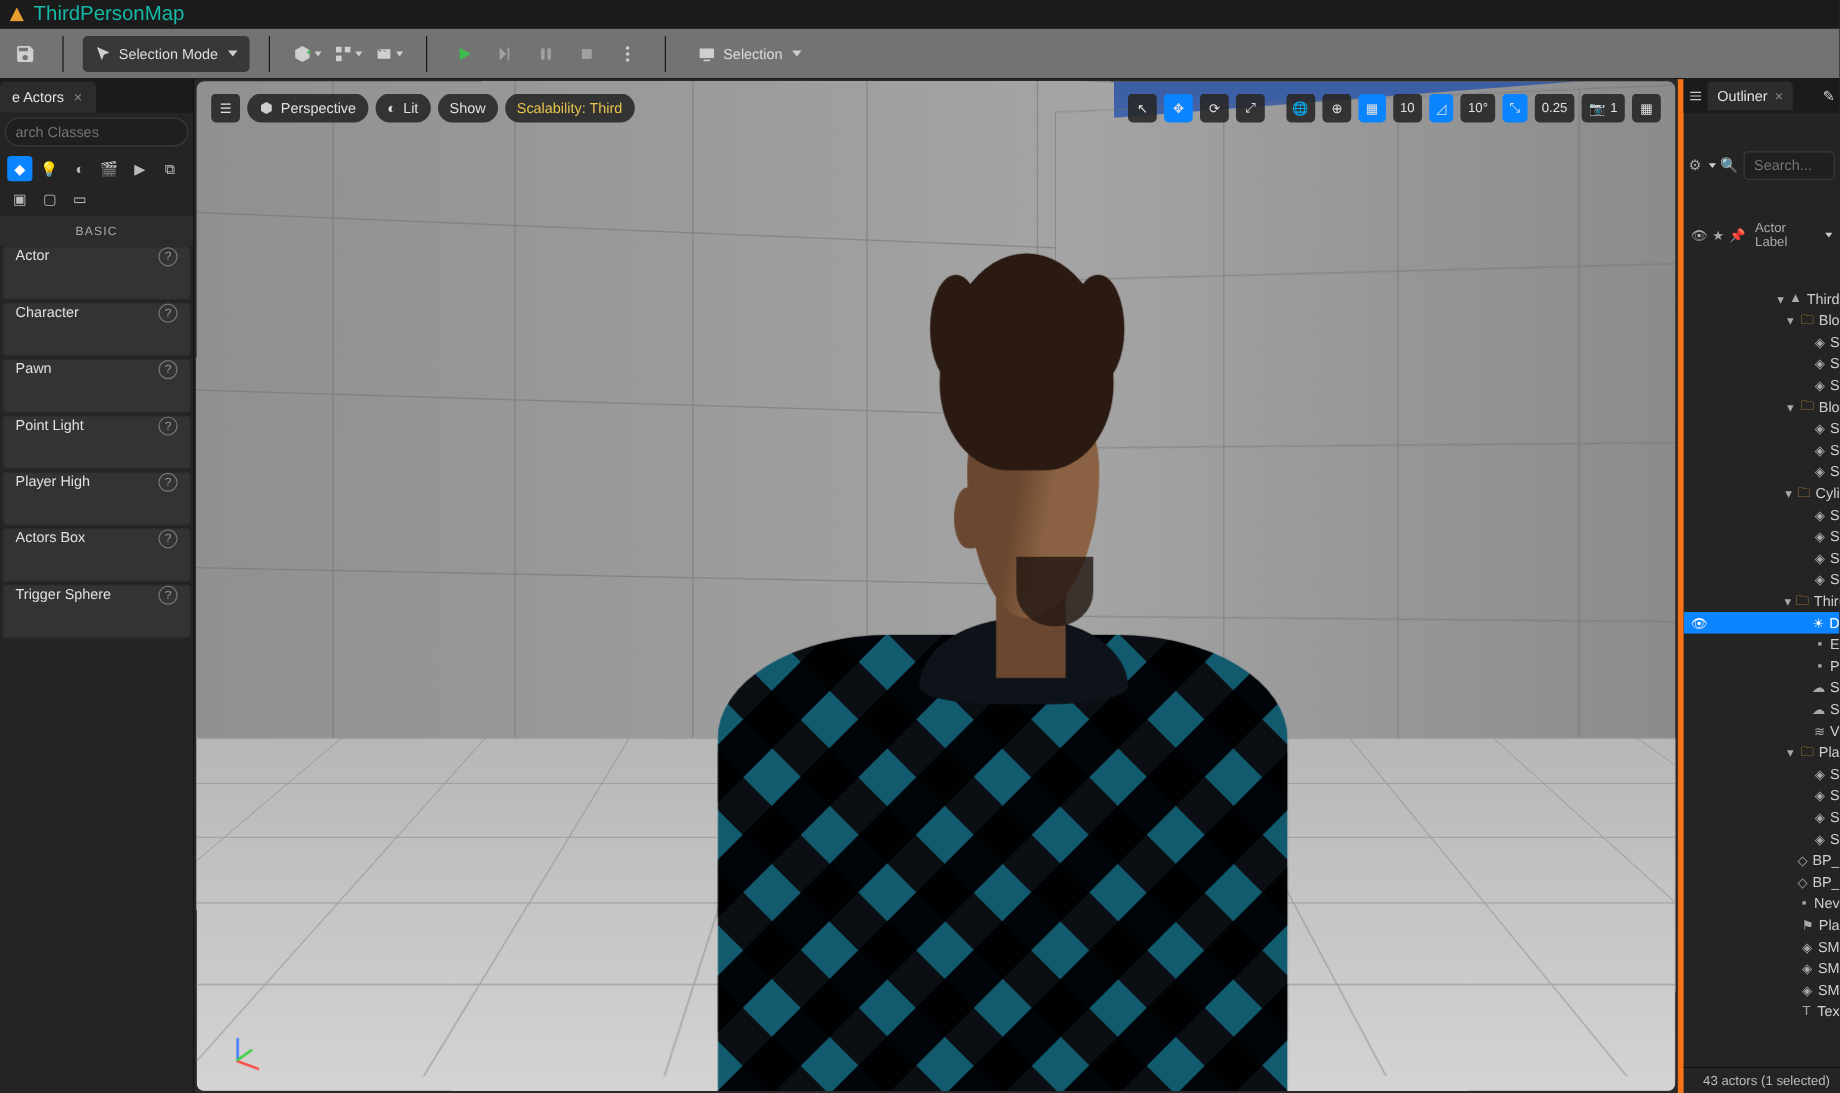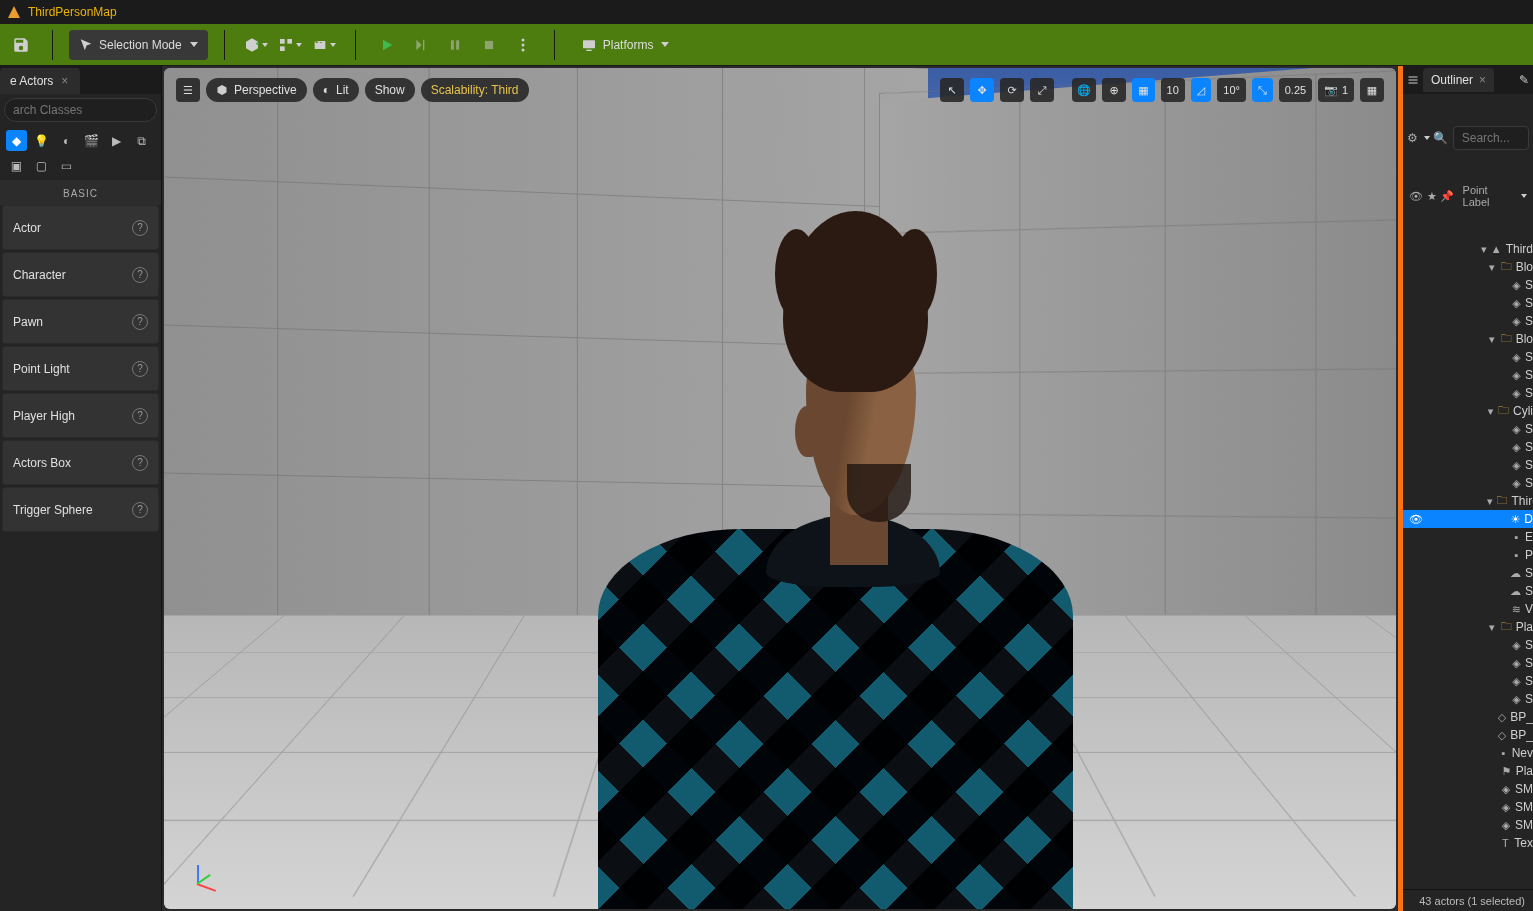--- a/index.html
+++ b/index.html
@@ -1,24 +1,24 @@
 <!DOCTYPE html>
 <html><head>
 <meta charset="utf-8">
 <style>
 * { margin: 0; padding: 0; box-sizing: border-box; font-family: 'Segoe UI', Tahoma, sans-serif; user-select: none; }
 html, body { width: 1533px; height: 911px; background: #151515; color: #c0c0c0; overflow: hidden; font-size: 12px; }
 
 
 .titlebar { height: 24px; display: flex; align-items: center; padding: 0 8px; background: #1b1b1b; gap: 8px; }
 .titlebar .logo { width: 12px; height: 12px; background: #e89d2f; clip-path: polygon(50% 0, 100% 100%, 0 100%); }
-.titlebar .title { color: #eab308; font-size: 12px; }
-
-
-.main-toolbar { height: 42px; background: #4d7c0f; border-bottom: 1px solid #1a1a1a; display: flex; align-items: center; padding: 0 6px; gap: 12px; }
+.titlebar .title { color: #14b8a6; font-size: 17px; }
+
+
+.main-toolbar { height: 42px; background: #737373; border-bottom: 1px solid #1a1a1a; display: flex; align-items: center; padding: 0 6px; gap: 12px; }
 .tb-btn { height: 30px; padding: 0 10px; background: #383838; border-radius: 4px; display: flex; align-items: center; gap: 6px; color: #dcdcdc; font-size: 12px; cursor: pointer; }
 .tb-icon-btn { width: 30px; height: 30px; background: #383838; border-radius: 4px; display: flex; align-items: center; justify-content: center; cursor: pointer; color: #cfcfcf; }
 .tb-icon-btn.plain { background: transparent; }
 .tb-group { display: flex; align-items: center; gap: 4px; }
 .tb-sep { width: 1px; height: 30px; background: #1a1a1a; margin: 0 4px; }
 .play-btn svg { fill: #3fb950; }
 .caret { width: 0; height: 0; border-left: 4px solid transparent; border-right: 4px solid transparent; border-top: 5px solid #cfcfcf; margin-left: 2px; }
 .small-caret { width: 0; height: 0; border-left: 3px solid transparent; border-right: 3px solid transparent; border-top: 4px solid #cfcfcf; margin-left: 2px; }
 
 
@@ -31,21 +31,21 @@
 .panel-tabbar { height: 28px; display: flex; align-items: flex-end; background: #1b1b1b; text-align: center; }
 .panel-tab { height: 26px; padding: 4px 10px; background: #2c2c2c; color: #e0e0e0; border-radius: 4px 4px 0 0; display: flex; align-items: center; gap: 6px; font-size: 12px; }
 .panel-tab .close { color: #888; cursor: pointer; padding: 0 2px; }
 .search-row { padding: 4px; }
 .search-input { width: 100%; height: 24px; background: #1f1f1f; border: 1px solid #3a3a3a; border-radius: 12px; color: #aaa; padding: 0 8px; font-size: 12px; outline: none; }
 .place-icon-row { display: flex; flex-wrap: wrap; gap: 4px; padding: 4px 6px; }
 .place-icon-row .pi { width: 21px; height: 21px; display: flex; align-items: center; justify-content: center; border-radius: 3px; color: #bbb; cursor: pointer; }
 .place-icon-row .pi.active { background: #0a84ff; color: #fff; }
 .section-header { font-size: 10px; letter-spacing: 1px; color: #aaa; padding: 8px 0 6px; text-align: center; background: #2c2c2c; }
 .place-list { display: flex; flex-direction: column; }
-.place-item { height: 45px; margin: 0 2px 2px 2px; background: #333333; border: 1px solid #2a2a2a; border-radius: 3px; display: flex; align-items: center; padding: 0 10px; justify-content: space-between; color: #e0e0e0; font-size: 12px; cursor: grab; }
+.place-item { height: 45px; margin: 0 2px 2px 2px; background: #333333; border: 1px solid #2a2a2a; border-radius: 3px; display: flex; padding: 0 10px; justify-content: space-between; color: #e0e0e0; font-size: 12px; cursor: grab; }
 .place-item .help { width: 16px; height: 16px; border: 1px solid #777; border-radius: 50%; display: flex; align-items: center; justify-content: center; font-size: 10px; color: #999; }
 
 
 .viewport { position: absolute; inset: 2px; border-radius: 6px; overflow: hidden; background: #888; }
 .vp-sky { position: absolute; left: 0; top: 0; right: 0; height: 34%; background: linear-gradient(#3b5da4 0%, #5d82c4 55%, #a7bfe0 80%, #d6e3f3 100%); }
 .vp-floor { position: absolute; left: 0; right: 0; bottom: 0; height: 35%; background: linear-gradient(#b7b7b7, #d4d4d4); }
 .wall { position: absolute; background: #9b9b9b; }
 .wall.left { left: 0; top: 0; width: 62%; height: 82%; transform-origin: bottom right; transform: perspective(1400px) rotateY(6deg); background: linear-gradient(90deg, #8f8f8f, #a5a5a5); }
 .wall.right { right: 0; top: 4%; width: 42%; height: 74%; transform-origin: bottom left; transform: perspective(1400px) rotateY(-10deg); background: linear-gradient(90deg, #a5a5a5, #8a8a8a); }
 .grid-lines { position: absolute; inset: 0;
@@ -189,21 +189,21 @@
         </svg>
     </div>
   </div>
   <div class="tb-sep"></div>
 
   <div class="tb-btn" style="background:transparent">
     <svg width="16" height="16" viewBox="0 0 24 24" fill="#cfcfcf">
         <rect x="3" y="5" width="18" height="12" rx="1"></rect>
         <rect x="8" y="19" width="8" height="2"></rect>
       </svg>
-    <span>Platforms</span>
+    <span>Selection</span>
     <span class="caret"></span>
   </div>
 </div>
 
 <div class="workspace">
 
   <div class="left-panel">
     <div class="panel-tabbar">
       <div class="panel-tab">
         <span>e Actors</span>
@@ -348,21 +348,21 @@
       <span style="color:#aaa">⚙</span>
       <span class="small-caret"></span>
       <span style="color:#aaa">🔍</span>
       <input class="search-input" style="border-radius: 4px; flex: 1 1 0%;" placeholder="Search...">
     </div>
     <div class="outliner-filters">
       <span>👁</span>
       <span>★</span>
       <span>📌</span>
       <span style="flex:1"></span>
-      <span>Point Label</span>
+      <span>Actor Label</span>
       <span class="small-caret"></span>
     </div>
     <div class="tree" id="tree">
         <div class="tree-row indent-0" style="position: relative;">
           <span style="position: absolute; left: 6px;"><span class="vis" style="position: relative;"></span></span>
           <span class="ic">▾</span>
           <span class="ic">▲</span>
           <span>Third</span>
         </div>
         <div class="tree-row indent-1" style="position: relative;">

